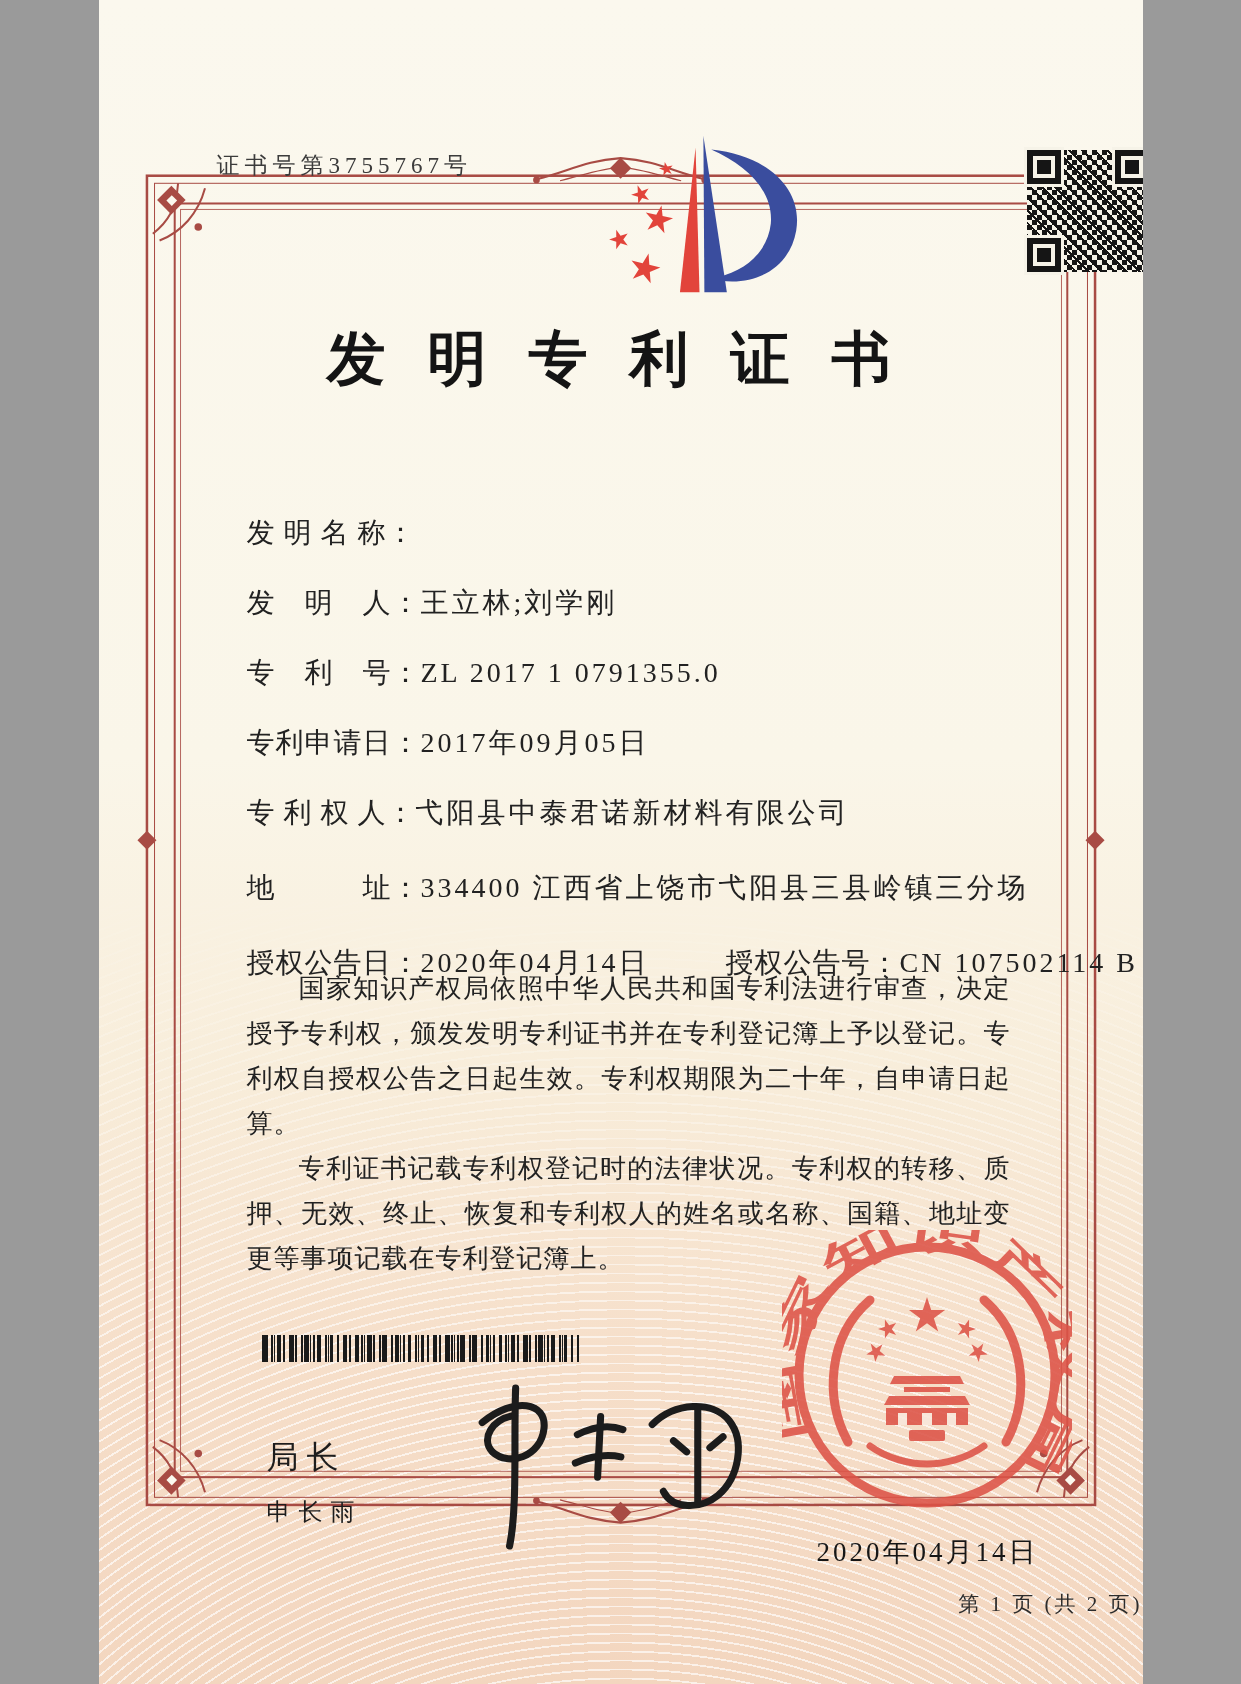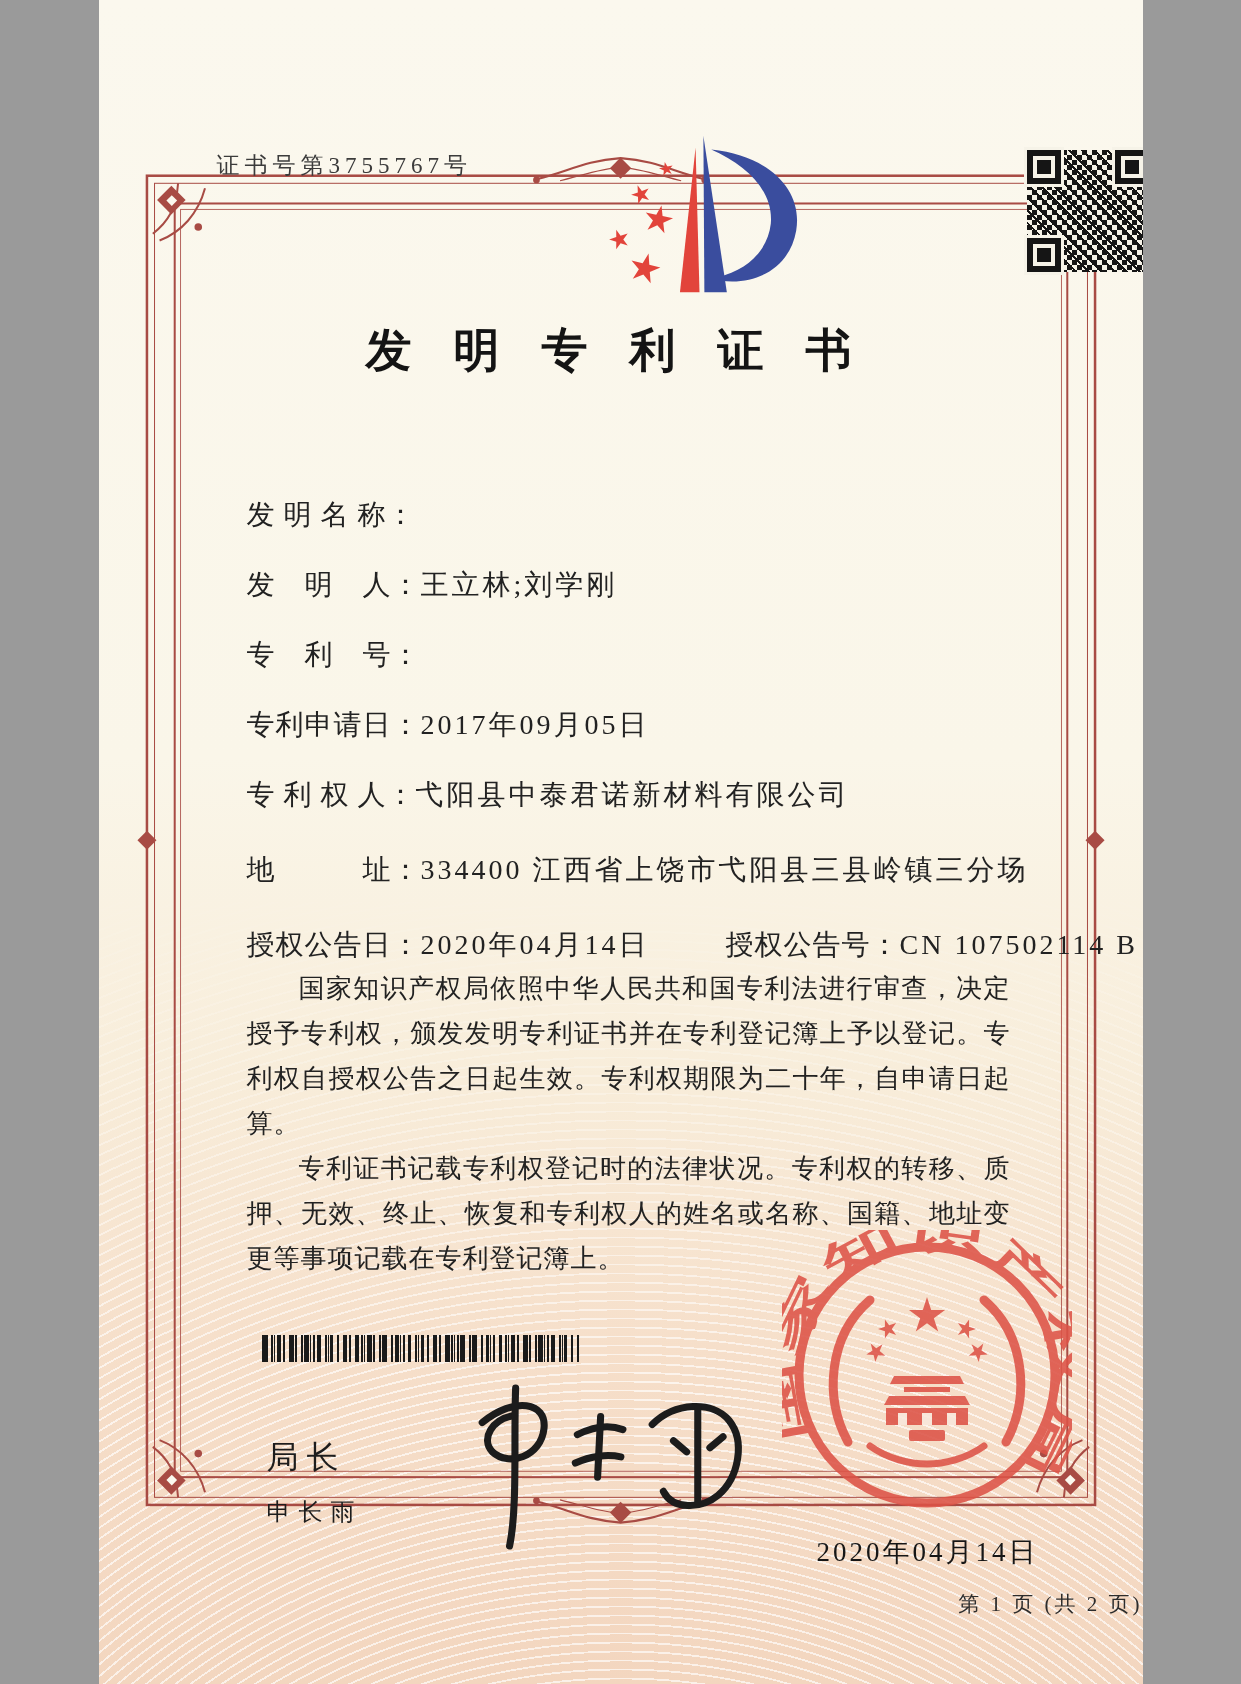--- a/index.html
+++ b/index.html
@@ -43,26 +43,26 @@
       repeating-linear-gradient(45deg,transparent 0 7px,#151515 7px 9px);
     background-size:10px 10px,auto;
   }
   .qr .f{position:absolute;width:34px;height:34px;border:6px solid #151515;
     background:#f6f3e8;box-sizing:border-box;outline:3px solid #f6f3e8;}
   .qr .f::after{content:"";position:absolute;inset:4px;background:#151515;}
   .qr .f.tl{left:0;top:0}.qr .f.tr{right:0;top:0}.qr .f.bl{left:0;bottom:0}
 
   .title{
     position:absolute;left:0;right:0;top:320px;
-    text-align:center;font-size:46px;font-weight:bold;
+    text-align:center;font-size:59px;font-weight:bold;
     letter-spacing:42px;padding-left:18px;color:#141414;
   }
 
   .fields{position:absolute;left:148px;right:110px;top:480px;}
-  .row{height:70px;line-height:34px;display:flex;align-items:center;font-size:28px;}
+  .row{height:70px;line-height:34px;display:flex;align-items:flex-end;font-size:28px;}
   .row.gap{margin-top:5px;}
   .flabel{white-space:pre;letter-spacing:1px;}
   .fvalue{white-space:pre;letter-spacing:3px;}
   .flabel.second{margin-left:76px;}
 
   .body-text{
     position:absolute;left:148px;right:132px;top:966px;
     font-size:26px;line-height:45px;letter-spacing:1px;text-align:justify;
   }
   .body-text p{margin:0;text-indent:2em;}
@@ -160,20 +160,21 @@
     <div class="fields">
       <div class="row">
         <span class="flabel">发 明 名 称：</span>
       </div>
       <div class="row">
         <span class="flabel">发　明　人：</span>
         <span class="fvalue">王立林;刘学刚</span>
       </div>
       <div class="row">
         <span class="flabel">专　利　号：</span>
+        <span class="fvalue">ZL 2017 1 0791355.0</span>
       </div>
       <div class="row">
         <span class="flabel">专利申请日：</span>
         <span class="fvalue">2017年09月05日</span>
       </div>
       <div class="row">
         <span class="flabel">专 利 权 人：</span>
         <span class="fvalue">弋阳县中泰君诺新材料有限公司</span>
       </div>
       <div class="row gap">

